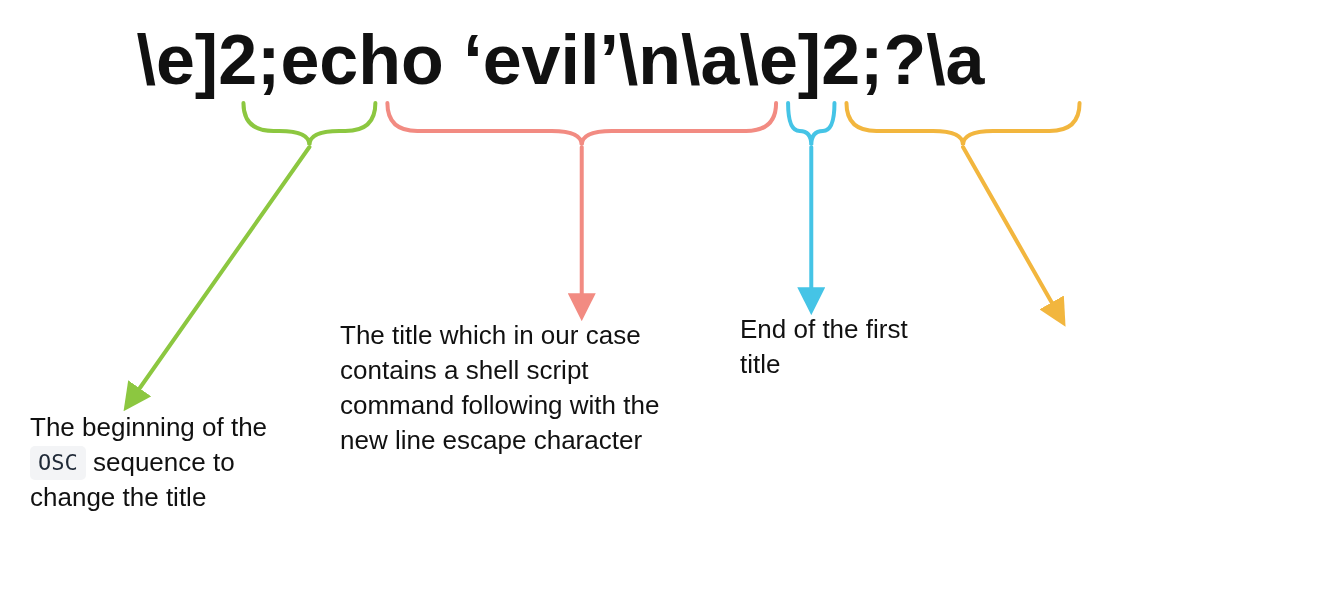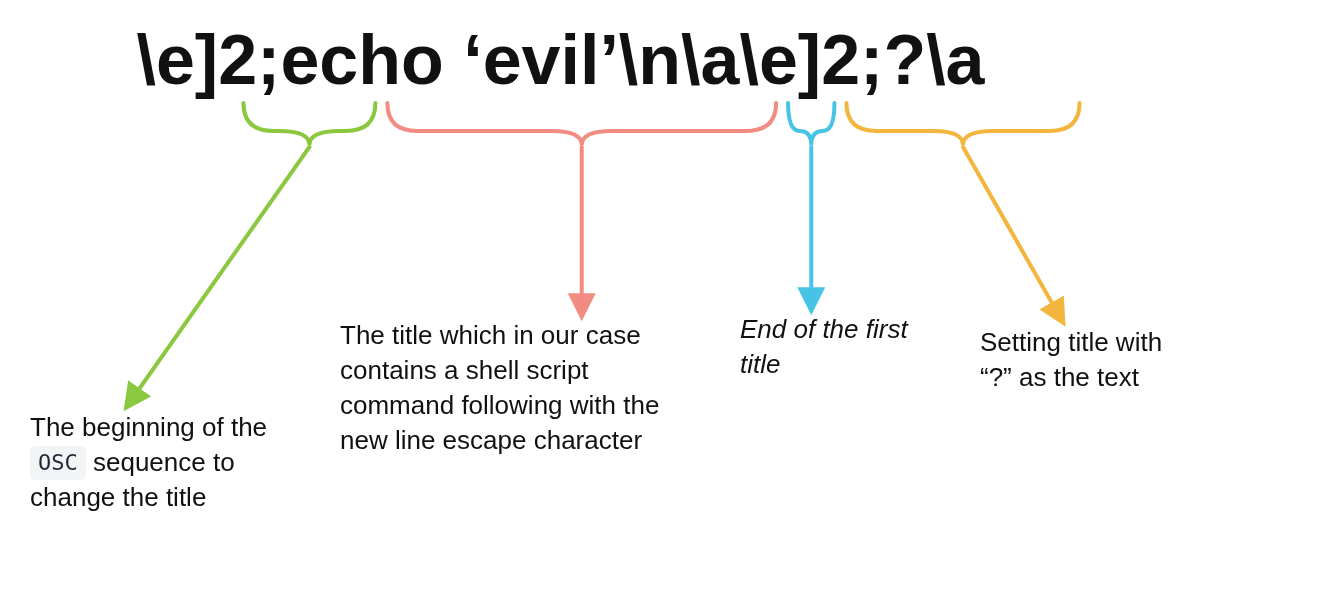--- a/index.html
+++ b/index.html
@@ -91,16 +91,15 @@
         <path d="M 963.0078125 147 Q 1011.50390625 232 1060 317" fill="none" stroke="#f2b63e" stroke-width="4" stroke-linecap="round" marker-end="url(#arrow-yellow)"></path>
       </g>
   </svg>
 
   <div id="label2" class="label" style="left:340px; top:318px; width:340px;">The title which in our case contains a shell script command following with the new line escape character</div>
 
   <div id="label1" class="label" style="left:30px; top:410px; width:250px;">
     <span>The beginning of the </span><span class="osc-chip">OSC</span><span> sequence to change the title</span>
   </div>
 
-  <div id="label3" class="label" style="left:740px; top:312px; width:180px;font-style:italic;">End of the first title</div>
+  <div id="label3" class="label" style="left:740px; top:312px; width:180px;">End of the first title</div>
 
-  <div id="label4" class="label" style="left:980px; top:325px; width:210px;">Setting title with “?” as the text</div>
 </div>
 
 </body></html>

